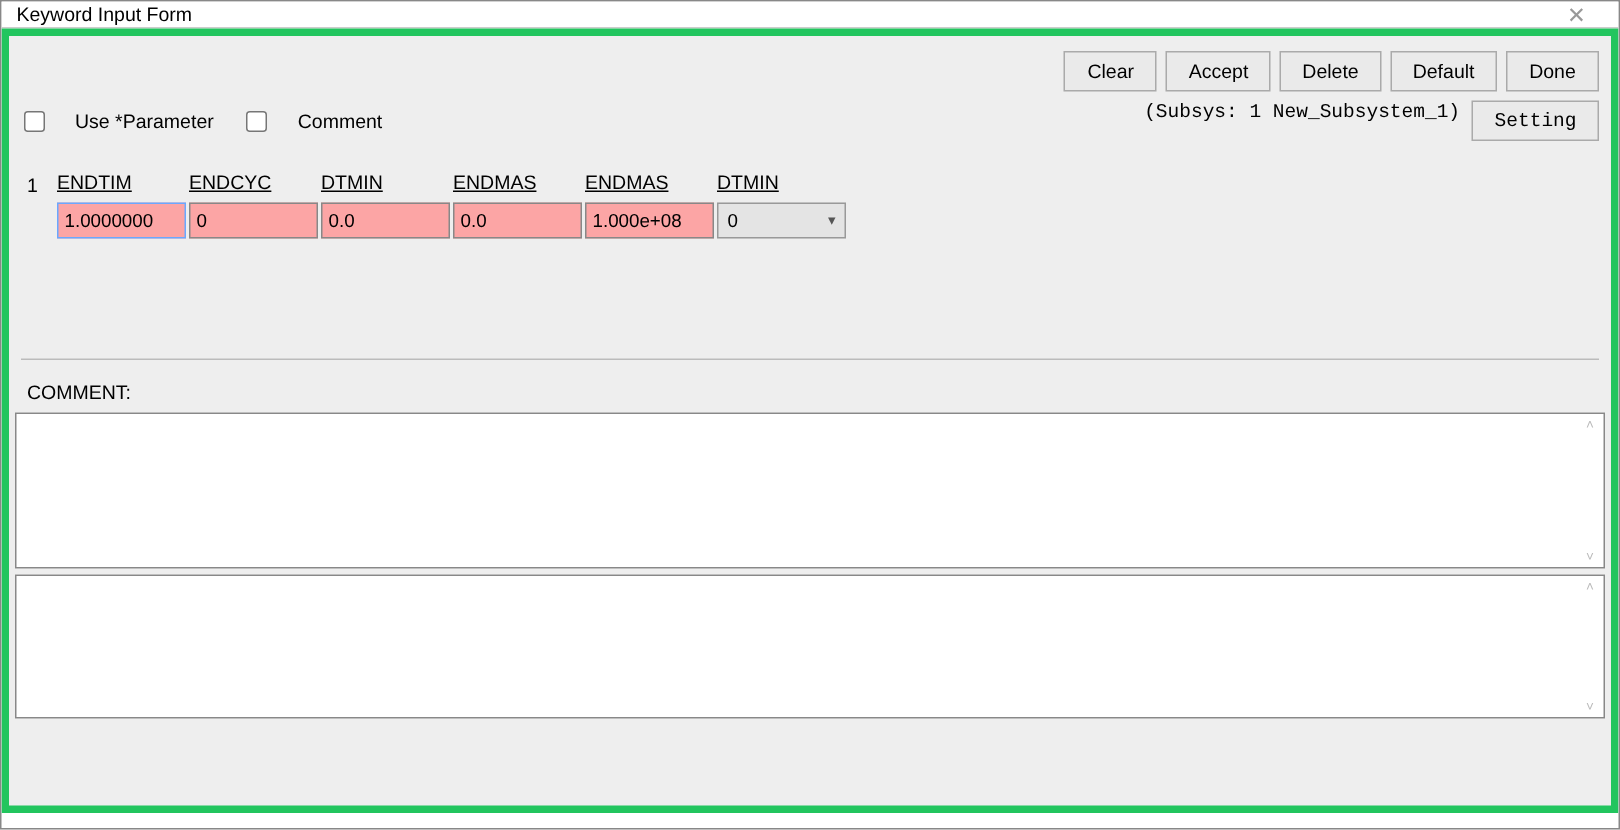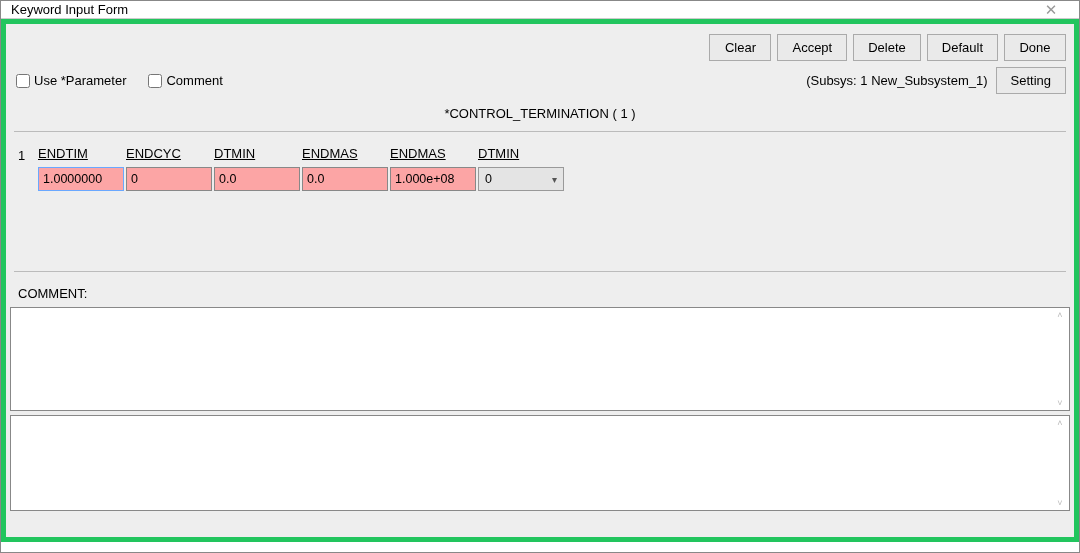--- a/index.html
+++ b/index.html
@@ -53,23 +53,23 @@
     cursor: pointer;
     text-align: center;
   }
   .rowbar {
     display: flex;
     align-items: center;
     justify-content: space-between;
     padding: 0 8px 6px 10px;
   }
   .leftchecks { display: flex; gap: 22px; align-items: center; }
-  .chk { display: flex; align-items: center; gap: 4px; cursor: pointer; }
+  .chk { display: flex; align-items: center; gap: 20px; cursor: pointer; }
   .chk input { width: 14px; height: 14px; margin: 0; }
-  .rightbar { display: flex; align-items: center; gap: 8px; }
+  .rightbar { display: flex; gap: 8px; font-family: Liberation Mono, monospace; }
   .subsys { font-size: 13px; }
   .keyword-title {
     text-align: center;
     font-size: 13px;
     padding: 6px 0 10px 0;
     border-bottom: 1px solid #bbb;
     margin: 0 8px;
   }
   .params {
     padding: 14px 8px 8px 12px;
@@ -202,21 +202,20 @@
         <input type="checkbox" style="">
         <span>Comment</span>
       </label>
     </div>
     <div class="rightbar">
       <span class="subsys">(Subsys: 1 New_Subsystem_1)</span>
       <button class="btn">Setting</button>
     </div>
   </div>
 
-  <div class="keyword-title">*CONTROL_TERMINATION    ( 1 )</div>
 
   <div class="params">
     <div class="param-header">
       <span class="rownum">1</span>
       <div class="pcol"><span class="plabel">ENDTIM</span></div>
       <div class="pcol"><span class="plabel">ENDCYC</span></div>
       <div class="pcol"><span class="plabel">DTMIN</span></div>
       <div class="pcol"><span class="plabel">ENDMAS</span></div>
       <div class="pcol"><span class="plabel">ENDMAS</span></div>
       <div class="pcol"><span class="plabel">DTMIN</span></div>

